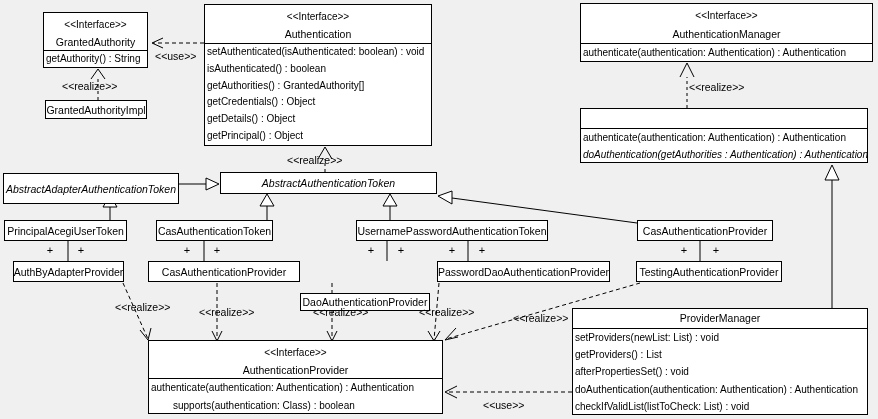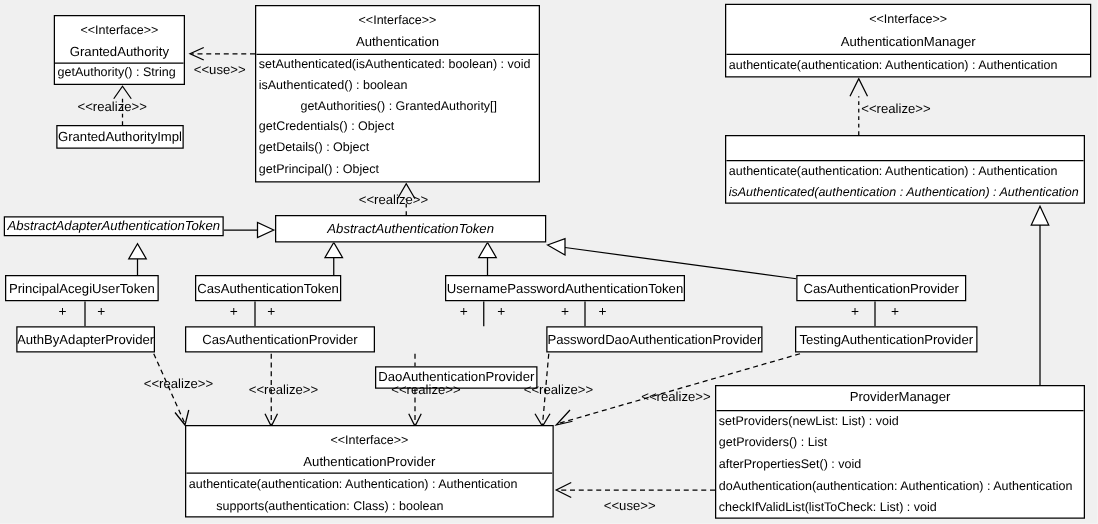--- a/index.html
+++ b/index.html
@@ -139,43 +139,43 @@
     <span>GrantedAuthorityImpl</span>
   </div>
 
   <div class="box" style="left:204px; top:4px; width:228px; height:142px;">
     <div class="hdr" style="height:38px;">
       <span class="stereo">&lt;&lt;Interface&gt;&gt;</span>
       <span class="cname">Authentication</span>
     </div>
     <div class="m" style="line-height:16.8px;">setAuthenticated(isAuthenticated: boolean) : void</div>
     <div class="m" style="line-height:16.8px;">isAuthenticated() : boolean</div>
-    <div class="m" style="line-height:16.8px;text-align:center;">getAuthorities() : GrantedAuthority[]</div>
+    <div class="m" style="line-height:16.8px;">getAuthorities() : GrantedAuthority[]</div>
     <div class="m" style="line-height:16.8px;">getCredentials() : Object</div>
     <div class="m" style="line-height:16.8px;">getDetails() : Object</div>
     <div class="m" style="line-height:16.8px;">getPrincipal() : Object</div>
   </div>
 
   <div class="box" style="left:580px; top:3px; width:293px; height:59px;">
     <div class="hdr" style="height:39px;">
       <span class="stereo" style="line-height:20px;">&lt;&lt;Interface&gt;&gt;</span>
       <span class="cname">AuthenticationManager</span>
     </div>
     <div class="m" style="line-height:17px;">authenticate(authentication: Authentication) : Authentication</div>
   </div>
 
   <div class="box" style="left:580px; top:108px; width:288px; height:55px;">
     <div class="hdr" style="height:19px;">
       <span class="cname it" style="line-height:19px;margin-top:43px;">AbstractAuthenticationManager</span>
     </div>
     <div class="m" style="line-height:17px;">authenticate(authentication: Authentication) : Authentication</div>
-    <div class="m it" style="line-height:17px;">isAuthenticated(authentication : Authentication) : Authentication</div>
-  </div>
-
-  <div class="box single it" style="left:3px; top:173px; width:176px; height:16px;">
+    <div class="m it" style="line-height:17px;">doAuthentication(getAuthorities : Authentication) : Authentication</div>
+  </div>
+
+  <div class="box single it" style="left:3px; top:173px; width:176px; height:31px;">
     <span>AbstractAdapterAuthenticationToken</span>
   </div>
 
   <div class="box single it" style="left:220px; top:172px; width:217px; height:22px;">
     <span>AbstractAuthenticationToken</span>
   </div>
 
   <div class="box single" style="left:4px; top:220px; width:123px; height:21px;">
     <span>PrincipalAcegiUserToken</span>
   </div>

